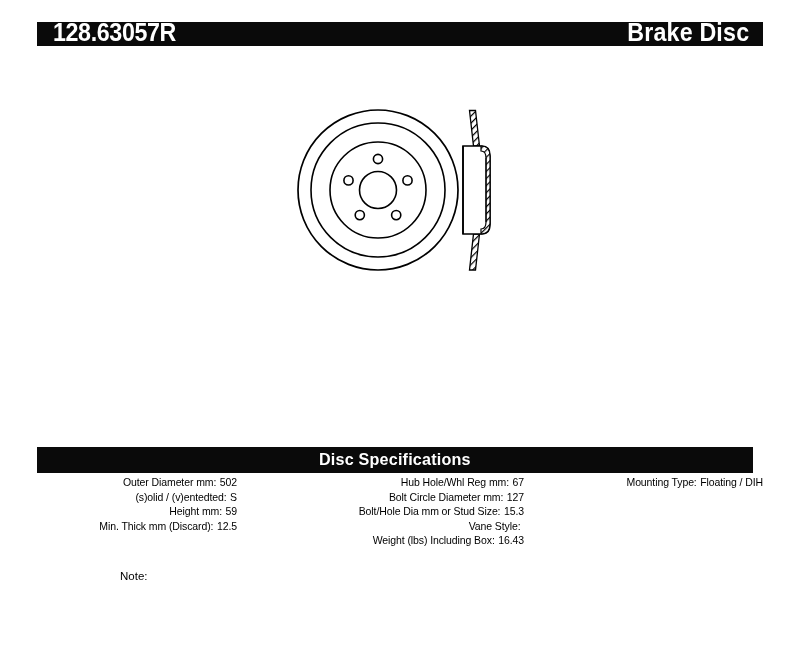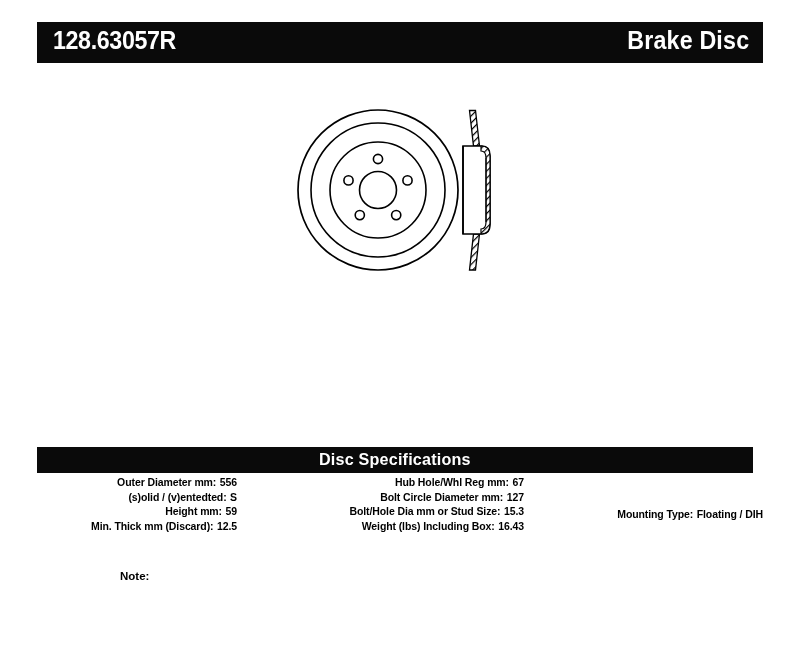--- a/index.html
+++ b/index.html
@@ -15,21 +15,21 @@
     overflow: hidden;
     color: #000000;
   }
 
   
   .header-bar {
     position: absolute;
     left: 37px;
     top: 22px;
     width: 726px;
-    height: 41px;
+    height: 24px;
     background: #0a0a0a;
     display: flex;
     align-items: center;
     justify-content: space-between;
     box-sizing: border-box;
     padding: 0 14px 4px 16px;
     gap: 23px;
   }
   .header-part-number {
     color: #ffffff;
@@ -91,47 +91,47 @@
     top: 476px;
     width: 726px;
     height: 100px;
   }
   .spec-col {
     position: absolute;
     top: 0;
   }
   .spec-col-left  { left: 0px;   width: 200px; }
   .spec-col-mid   { left: 222px; width: 265px; }
-  .spec-col-right { left: 508px; width: 218px; margin-top: 32px; }
+  .spec-col-right { left: 508px; width: 218px; }
 
   .spec-row {
     display: flex;
     justify-content: flex-end;
     align-items: baseline;
     height: 14.6px;
     white-space: nowrap;
     font-size: 10.5px;
-    font-weight: bold;
+    font-weight: normal;
     letter-spacing: -0.1px;
   }
   .spec-label {
     text-align: right;
   }
   .spec-value {
     padding-left: 3.5px;
     text-align: left;
   }
 
   
   .note-block {
     position: absolute;
     left: 95px;
     top: 570px;
     font-size: 11.5px;
-    font-weight: bold;
+    font-weight: normal;
     white-space: nowrap;
     padding-left: 25px;
   }
 </style>
 </head>
 <body>
 
 <div class="header-bar">
   <span class="header-part-number">128.63057R</span>
   <span class="header-title">Brake Disc</span>
@@ -184,21 +184,21 @@
 
 <div class="spec-header-bar">
   <span class="spec-header-title">Disc Specifications</span>
 </div>
 
 <div class="spec-body">
 
   <div class="spec-col spec-col-left">
     <div class="spec-row">
       <span class="spec-label">Outer Diameter mm:</span>
-      <span class="spec-value">556</span>
+      <span class="spec-value">502</span>
     </div>
     <div class="spec-row">
       <span class="spec-label">(s)olid / (v)entedted:</span>
       <span class="spec-value">S</span>
     </div>
     <div class="spec-row">
       <span class="spec-label">Height mm:</span>
       <span class="spec-value">59</span>
     </div>
     <div class="spec-row">
@@ -212,20 +212,24 @@
       <span class="spec-label">Hub Hole/Whl Reg mm:</span>
       <span class="spec-value">67</span>
     </div>
     <div class="spec-row">
       <span class="spec-label">Bolt Circle Diameter mm:</span>
       <span class="spec-value">127</span>
     </div>
     <div class="spec-row">
       <span class="spec-label">Bolt/Hole Dia mm or Stud Size:</span>
       <span class="spec-value">15.3</span>
+    </div>
+    <div class="spec-row">
+      <span class="spec-label">Vane Style:</span>
+      <span class="spec-value"></span>
     </div>
     <div class="spec-row">
       <span class="spec-label">Weight (lbs) Including Box:</span>
       <span class="spec-value">16.43</span>
     </div>
   </div>
 
   <div class="spec-col spec-col-right">
     <div class="spec-row">
       <span class="spec-label">Mounting Type:</span>

